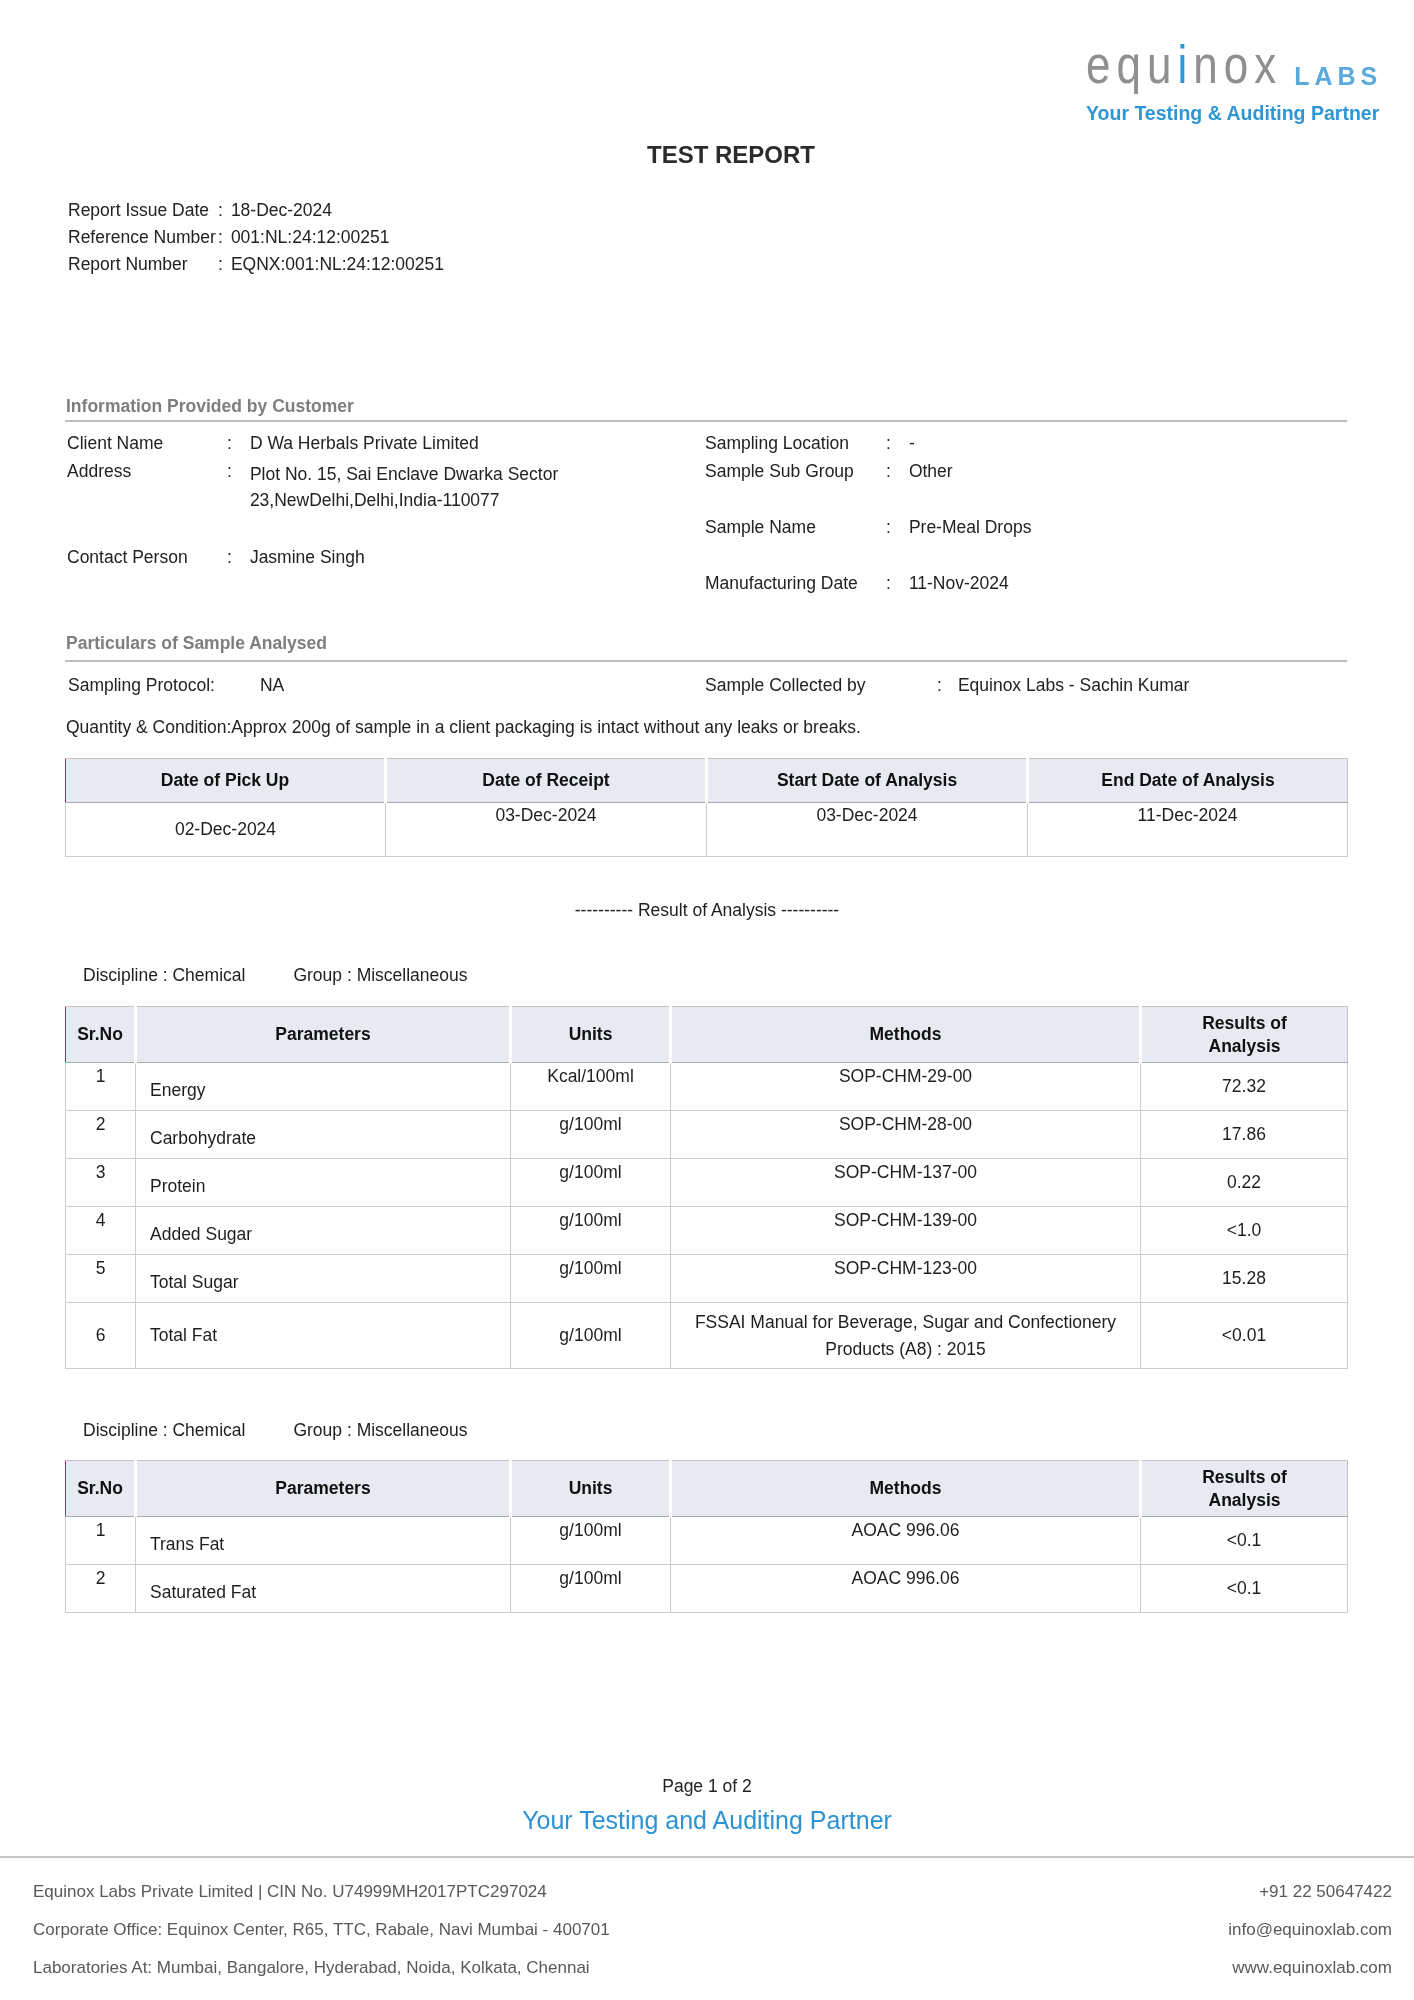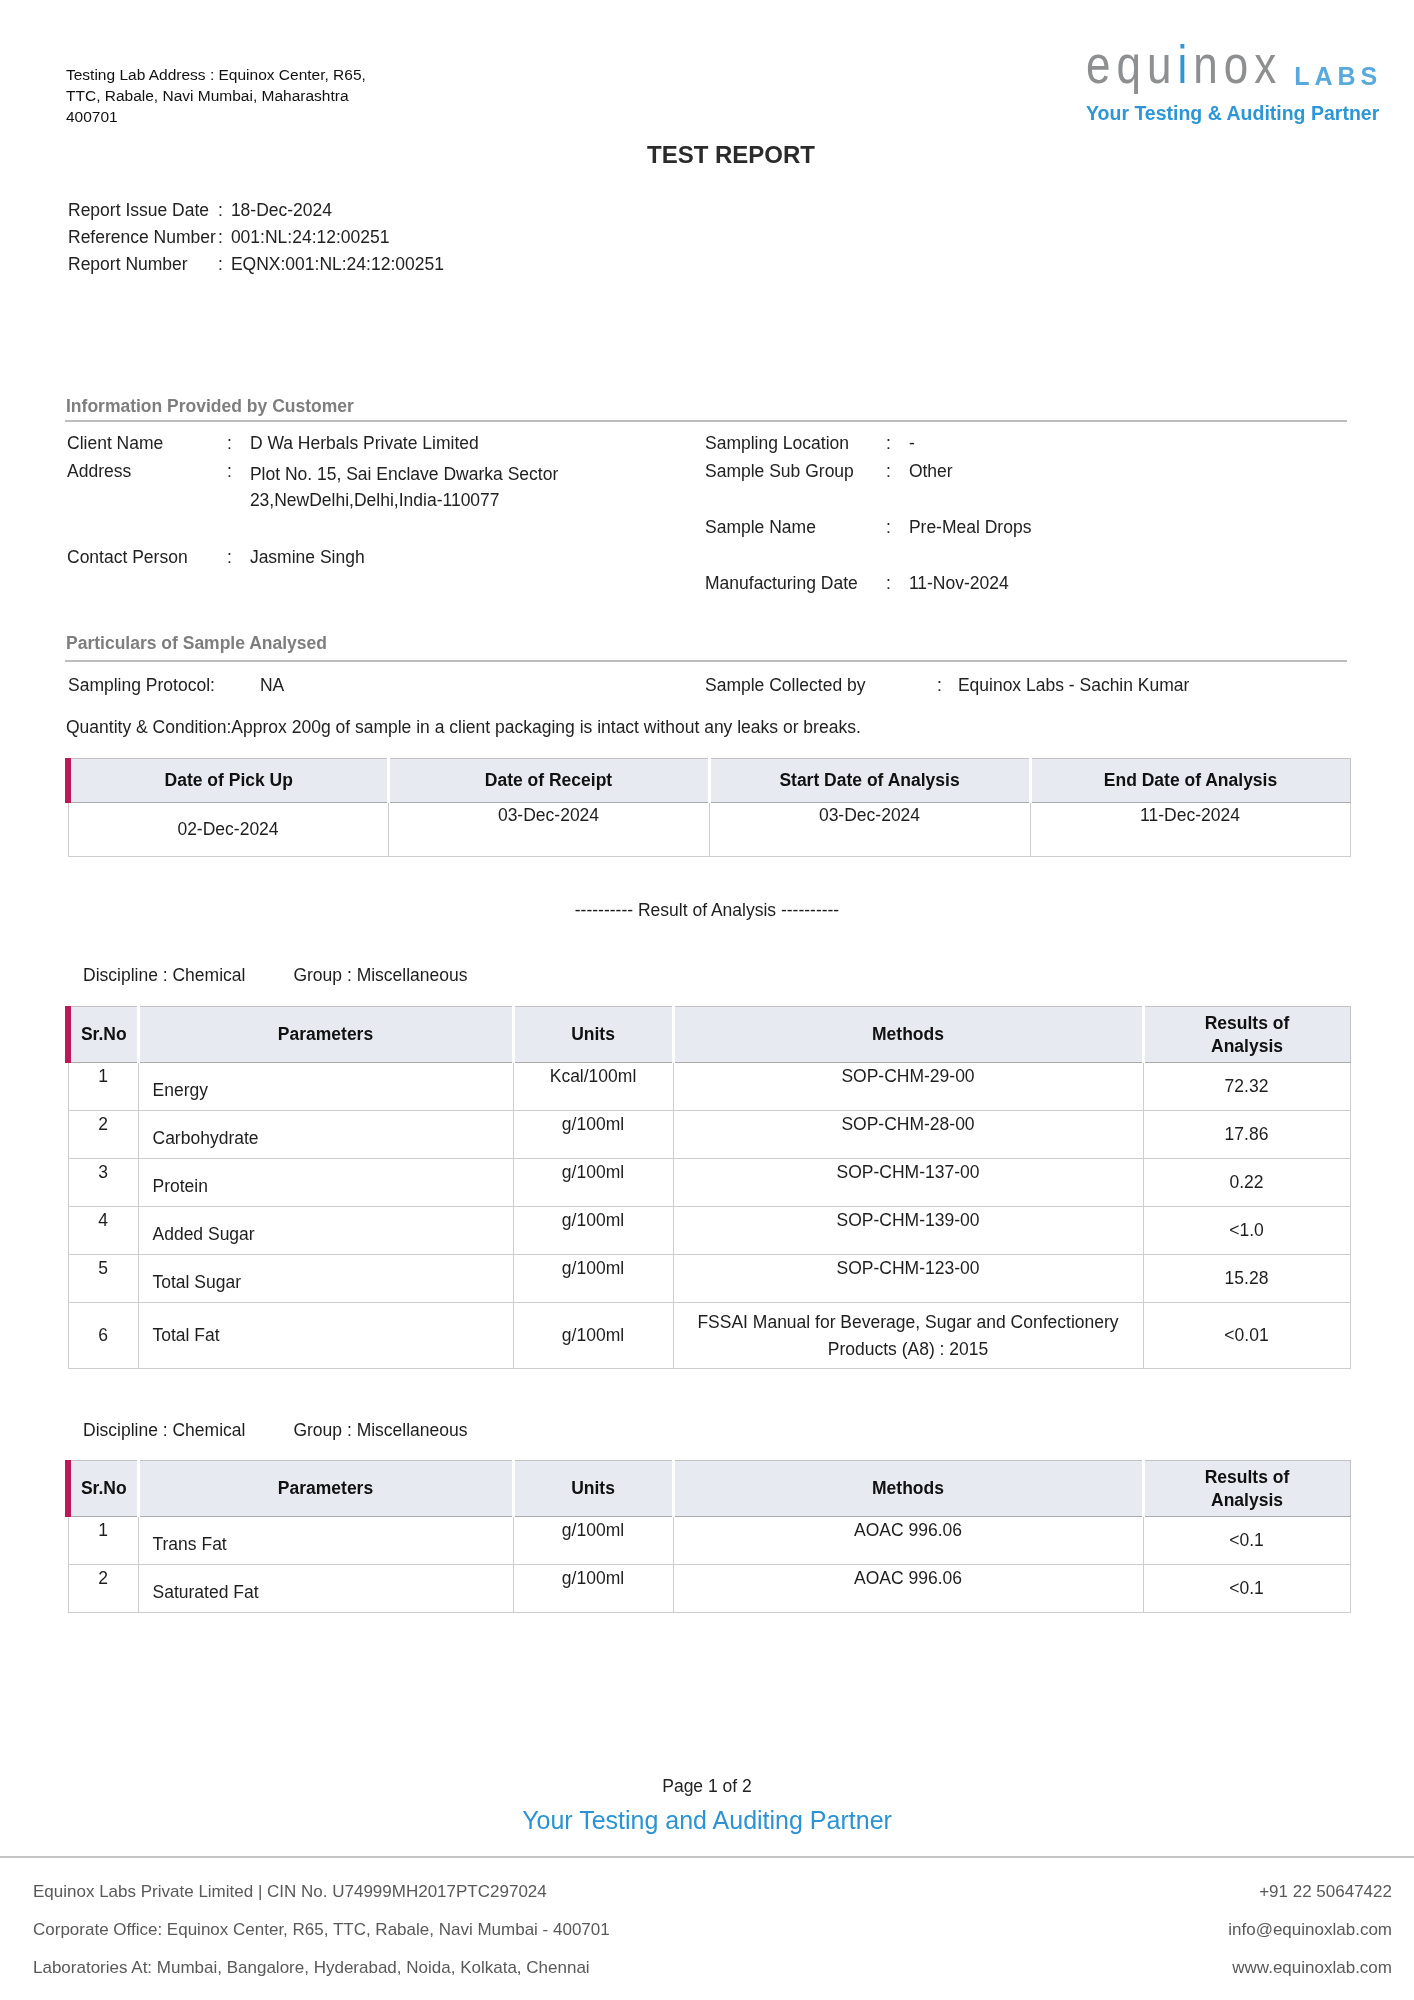--- a/index.html
+++ b/index.html
@@ -41,21 +41,21 @@
 
   .plain-line { font-size:17.5px; }
 
   
   table.rpt { border-collapse:collapse; table-layout:fixed; }
   table.rpt th {
     background:#e8eaf2; font-size:17.5px; font-weight:bold; color:#111; text-align:center;
     border-top:1px solid #c3c3c3; border-bottom:1px solid #aaaaaa;
     border-left:3px solid #ffffff; border-right:3px solid #ffffff; padding:4px 2px;
   }
-  table.rpt th:first-child { border-left:6px solid #be185d; }
+  table.rpt th:first-child { border-left:1px solid #be185d; }
   table.rpt th:last-child  { border-right:1px solid #c3c3c3; }
   table.rpt td { border:1px solid #cdcdcd; font-size:17.5px; color:#1e1e1e; padding:0; }
 
   .c-sr     { text-align:center; vertical-align:top; padding-top:3px !important; }
   .c-param  { text-align:left;  vertical-align:bottom; padding:0 0 9px 14px !important; }
   .c-unit   { text-align:center; vertical-align:top; padding-top:3px !important; }
   .c-method { text-align:center; vertical-align:top; padding-top:3px !important; }
   .c-result { text-align:center; vertical-align:middle; }
   tr.tall .c-sr, tr.tall .c-unit, tr.tall .c-method { vertical-align:middle; padding-top:0 !important; }
   tr.tall .c-param { vertical-align:middle; padding-bottom:0 !important; }
@@ -76,25 +76,20 @@
   .f-line { font-size:17px; color:#595959; white-space:nowrap; }
   .f-left { left:33px; }
   .f-right { right:22px; text-align:right; }
   .f-bold { font-weight:normal; }
 </style>
 </head>
 <body>
 
 <div class="page">
 
-  <div class="abs lab-address">
-    <div>Testing Lab Address : Equinox Center, R65,</div>
-    <div>TTC, Rabale, Navi Mumbai, Maharashtra</div>
-    <div>400701</div>
-  </div>
 
   <div class="abs logo">
     <div class="logo-row">
       <span class="logo-word"><span>equ</span><span class="blue-i">i</span><span>nox</span></span>
       <span class="logo-labs">LABS</span>
     </div>
     <div class="logo-tagline">Your Testing &amp; Auditing Partner</div>
   </div>
 
   <div class="abs doc-title">TEST REPORT</div>

